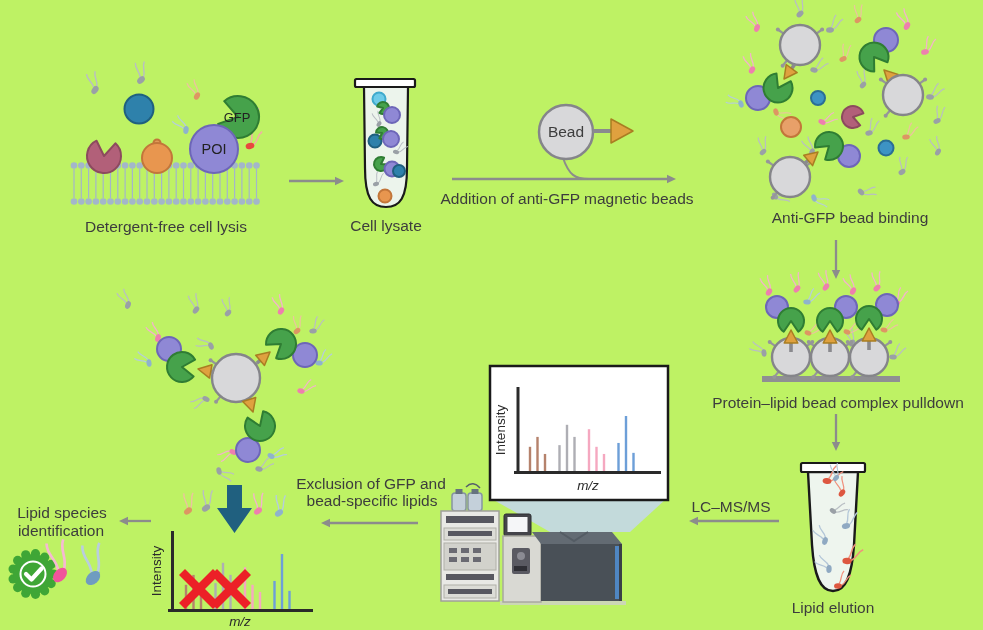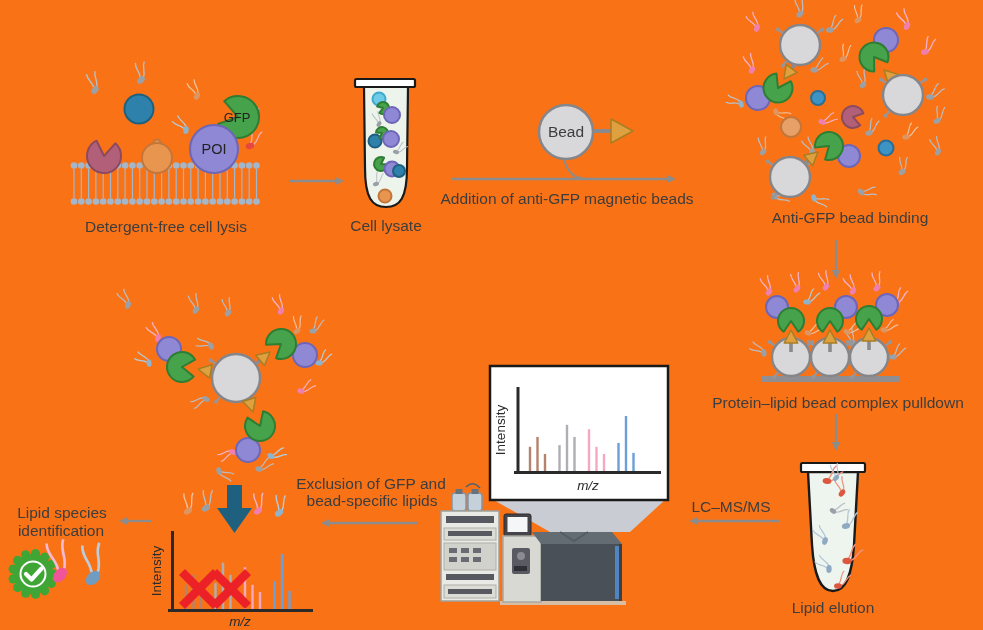--- a/index.html
+++ b/index.html
@@ -1,16 +1,16 @@
 <!DOCTYPE html>
 <html><head>
 <meta charset="utf-8">
 <style>
   html,body{margin:0;padding:0;background:#ffffff;}
-  .stage{position:relative;width:983px;height:630px;background:#f97316;overflow:hidden;
+  .stage{position:relative;width:983px;height:630px;background:#bef264;overflow:hidden;
          font-family:"Liberation Sans",sans-serif;}
   svg{display:block;}
   text{font-family:"Liberation Sans",sans-serif;fill:#3d3d3d;}
   .lbl{font-size:15.5px;}
   .tag{font-size:13px;fill:#222;}
   .tagbig{font-size:14.5px;fill:#222;}
   .axis{font-size:13.5px;fill:#2b2b2b;}
   .ital{font-style:italic;}
   .mid{text-anchor:middle;}
 </style>

